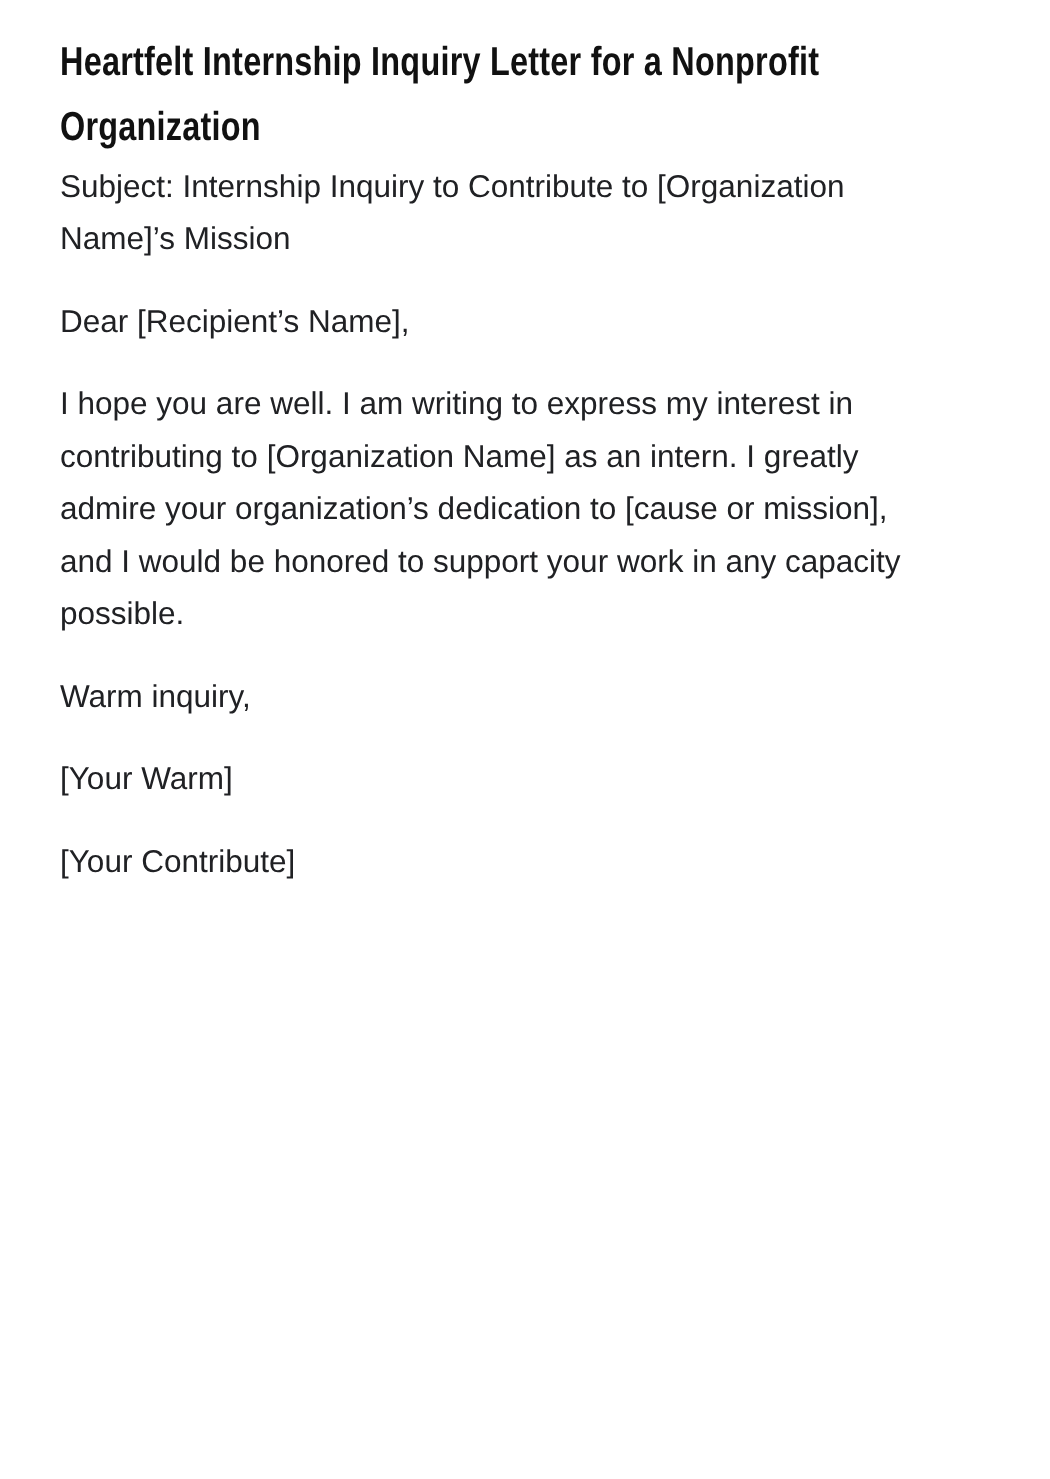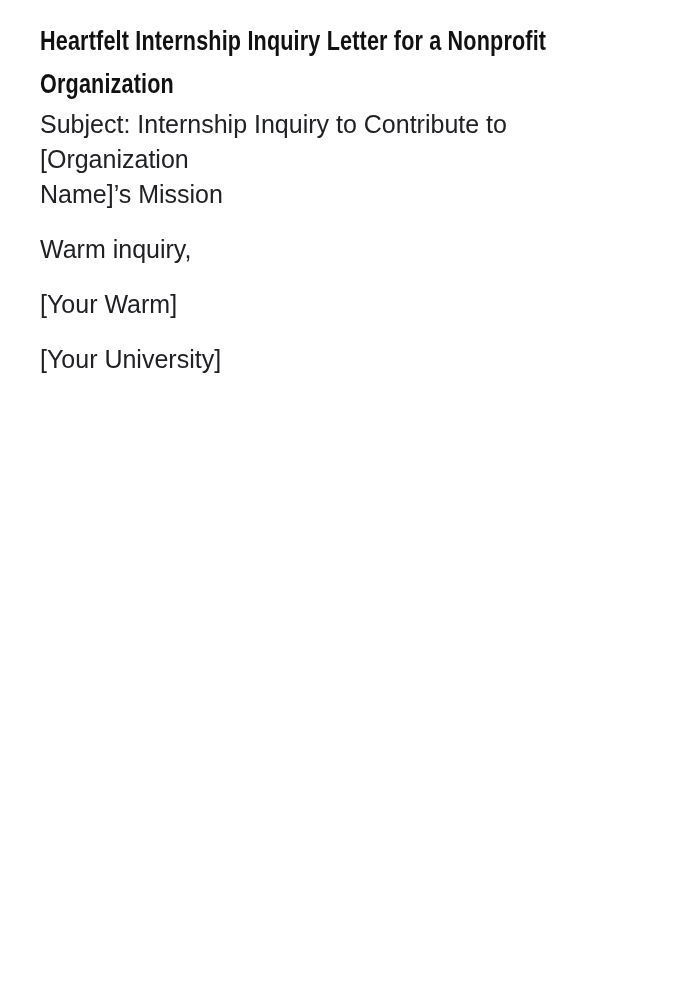--- a/index.html
+++ b/index.html
@@ -23,40 +23,46 @@
     font-weight: 700;
     color: var(--title-color, #111111);
     white-space: pre-line;      
     width: max-content;
     transform: scaleX(0.8);     
     transform-origin: 0 0;
     letter-spacing: 0.2px;
   }
   .body-text {
     margin: 0 0 20px 0;
-    font-size: 25px;
+    font-size: 21px;
     line-height: 35px;
     color: var(--text-color, #202124);
     white-space: pre-line;      
     max-width: 622px;
   }
 </style>
 </head>
 <body style="--bg: #ffffff; --title-color: #111111; --text-color: #202124;">
 
 <main class="letter">
   <h1 class="title">Heartfelt Internship Inquiry Letter for a Nonprofit
 Organization</h1>
 
   <p class="body-text">Subject: Internship Inquiry to Contribute to [Organization
 Name]’s Mission</p>
 
+  <p class="body-text">Dear [Recipient’s Name],</p>
 
+  <p class="body-text">I hope you are well. I am writing to express my interest in
+contributing to [Organization Name] as an intern. I greatly
+admire your organization’s dedication to [cause or mission],
+and I would be honored to support your work in any capacity
+possible.</p>
 
 
 
   <p class="body-text">Warm inquiry,</p>
 
   <p class="body-text">[Your Warm]</p>
 
-  <p class="body-text">[Your University]</p>
+  <p class="body-text">[Your Contribute]</p>
 
 </main>
 
 </body></html>

